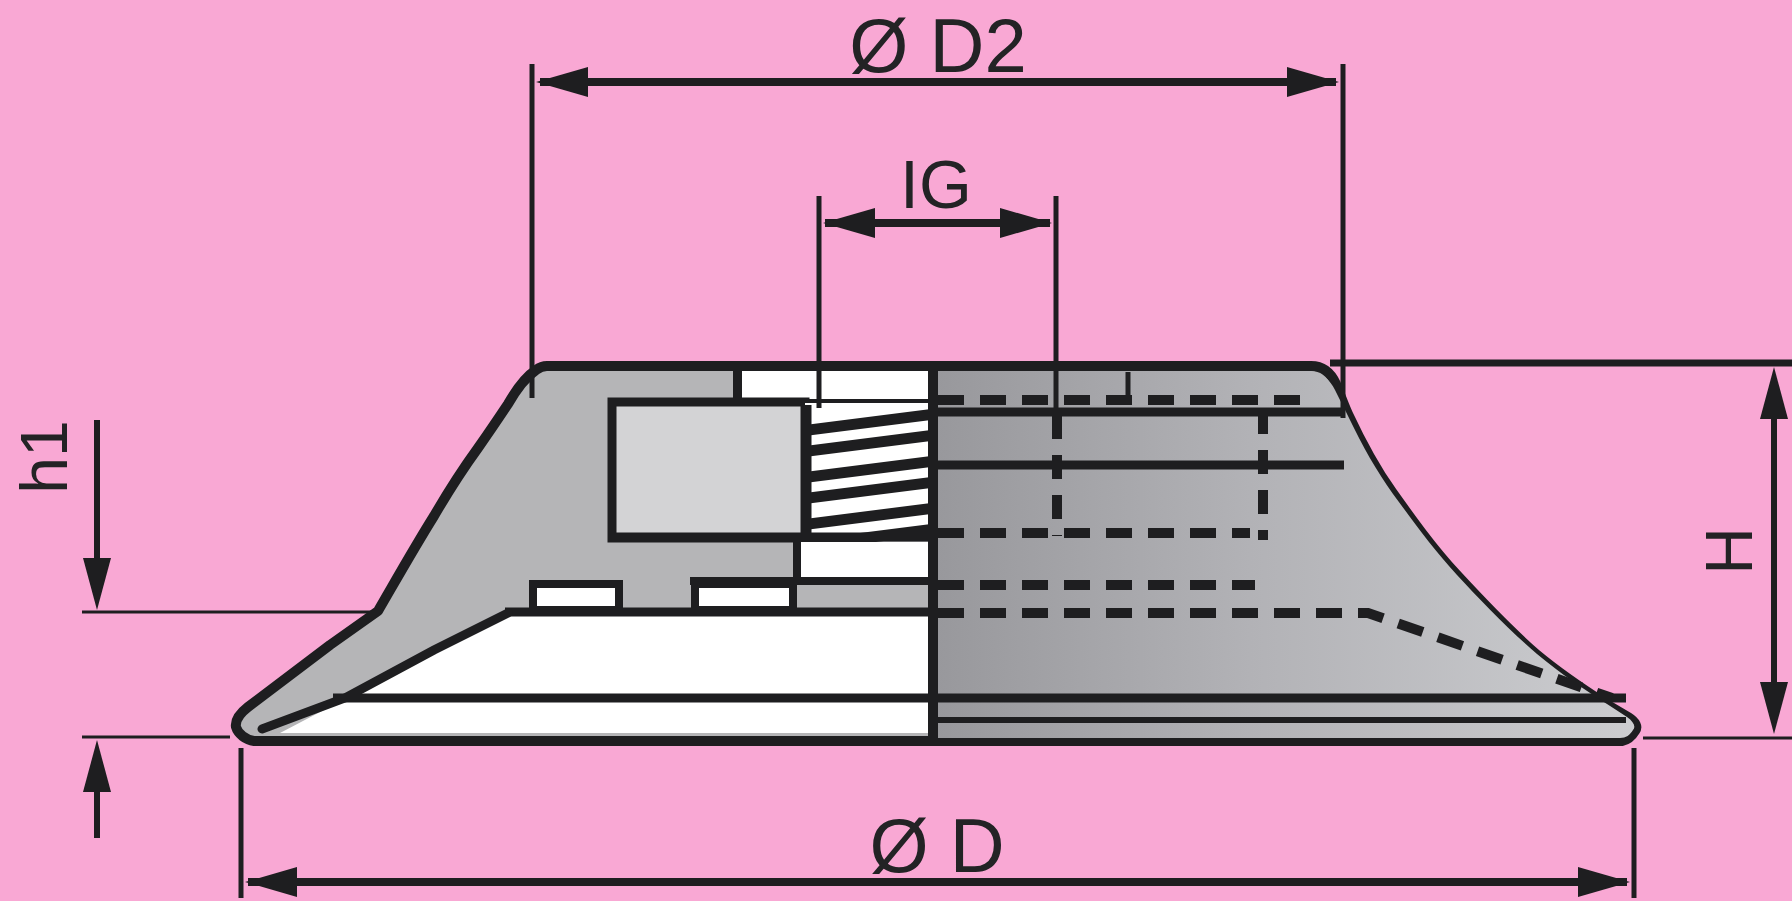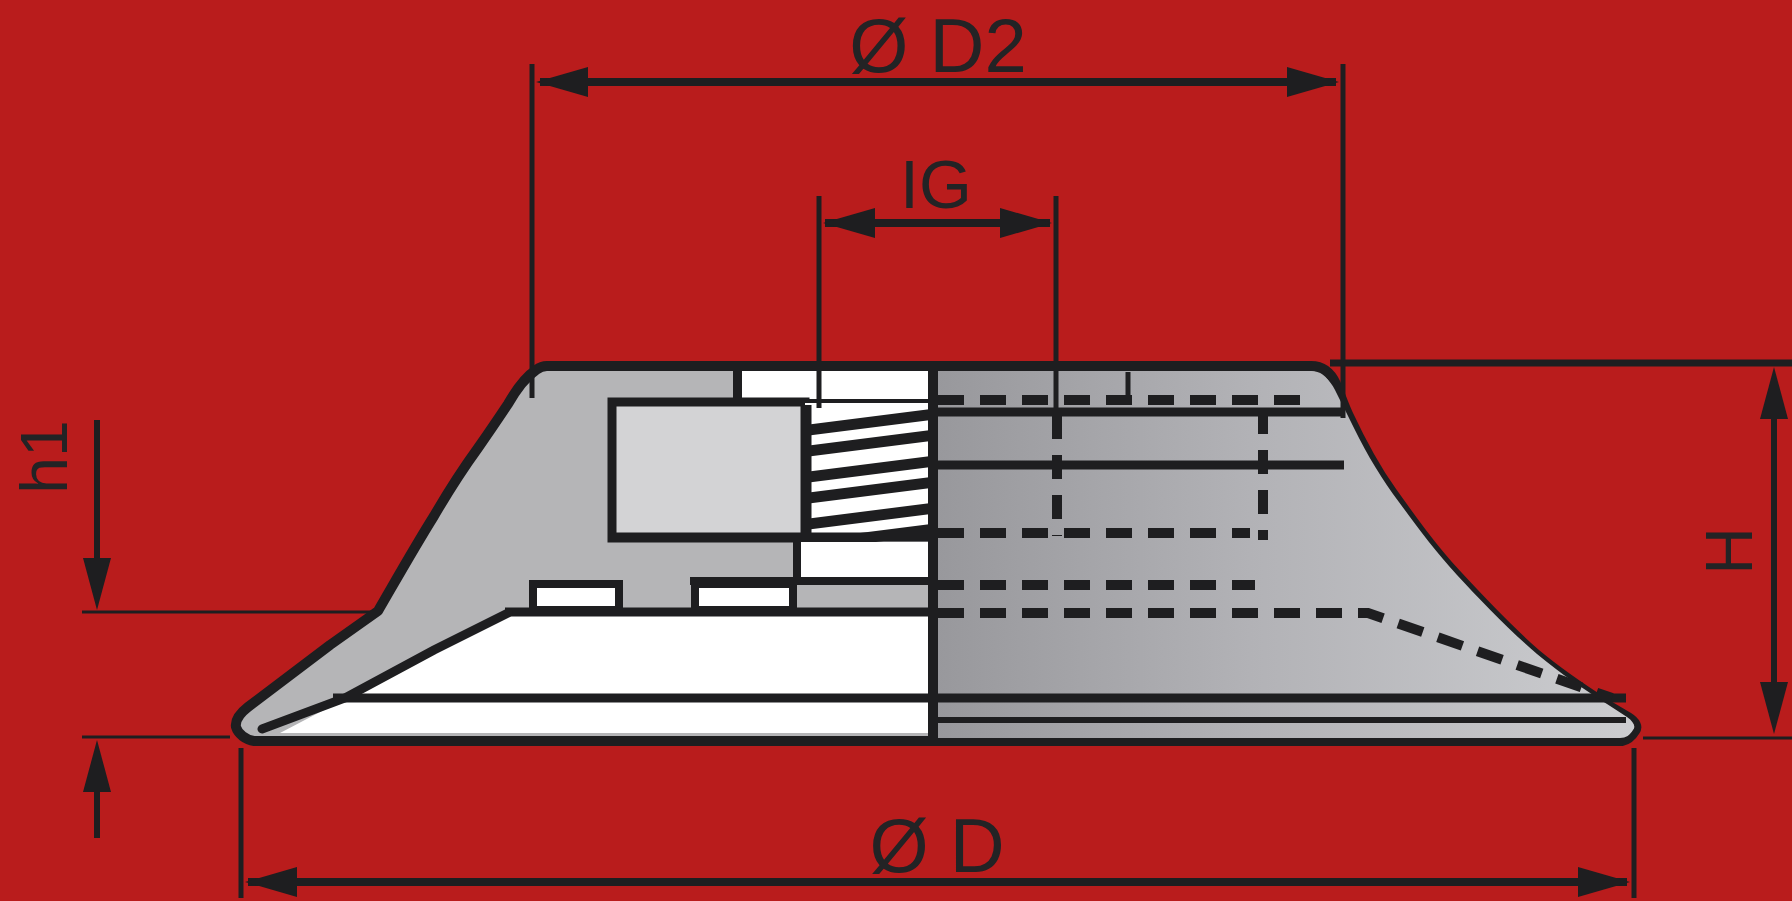--- a/index.html
+++ b/index.html
@@ -1,16 +1,16 @@
 <!DOCTYPE html>
 <html><head>
 <meta charset="utf-8">
 <style>
   html,body{margin:0;padding:0;background:#ffffff;}
-  .stage{position:relative;width:1792px;height:901px;background:#b91c1c;overflow:hidden;
+  .stage{position:relative;width:1792px;height:901px;background:#f9a8d4;overflow:hidden;
          font-family:"Liberation Sans", sans-serif;}
   svg{display:block;}
   text{fill:#232325;}
   .dimtext{font-family:"Liberation Sans", sans-serif;}
 </style>
 </head>
 <body>
 
 <div class="stage">
 <svg width="1792" height="901" viewBox="0 0 1792 901">

